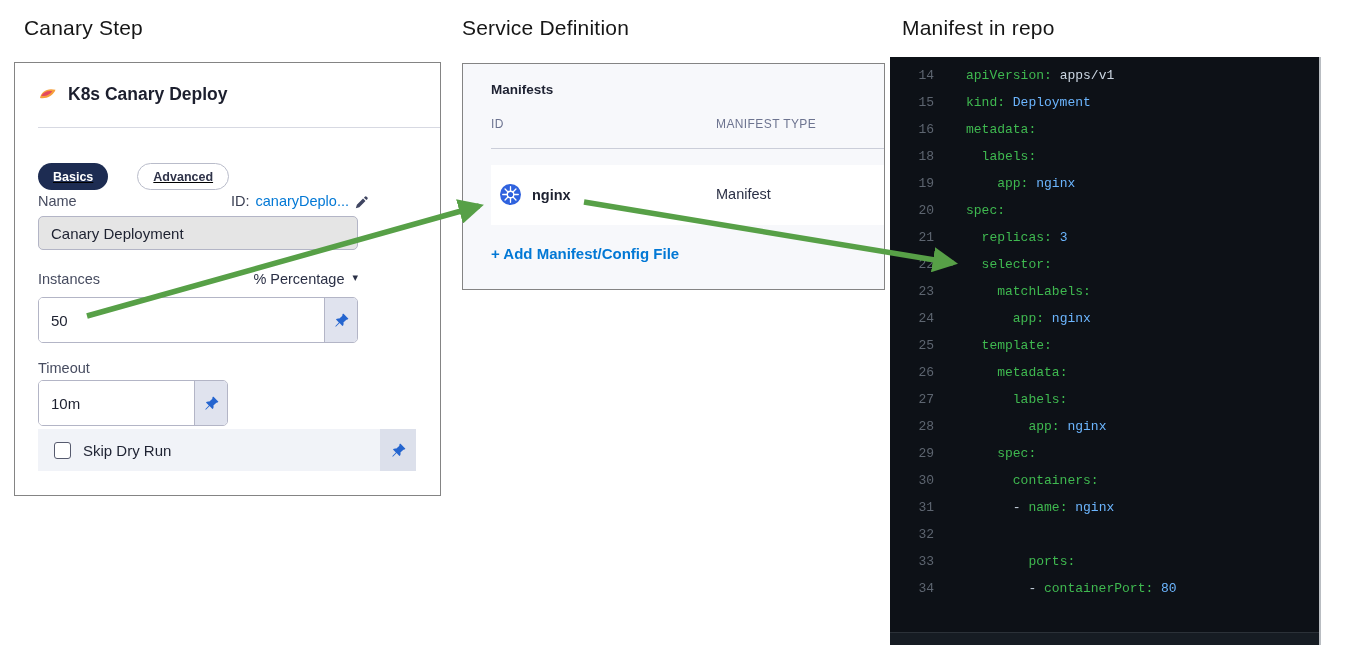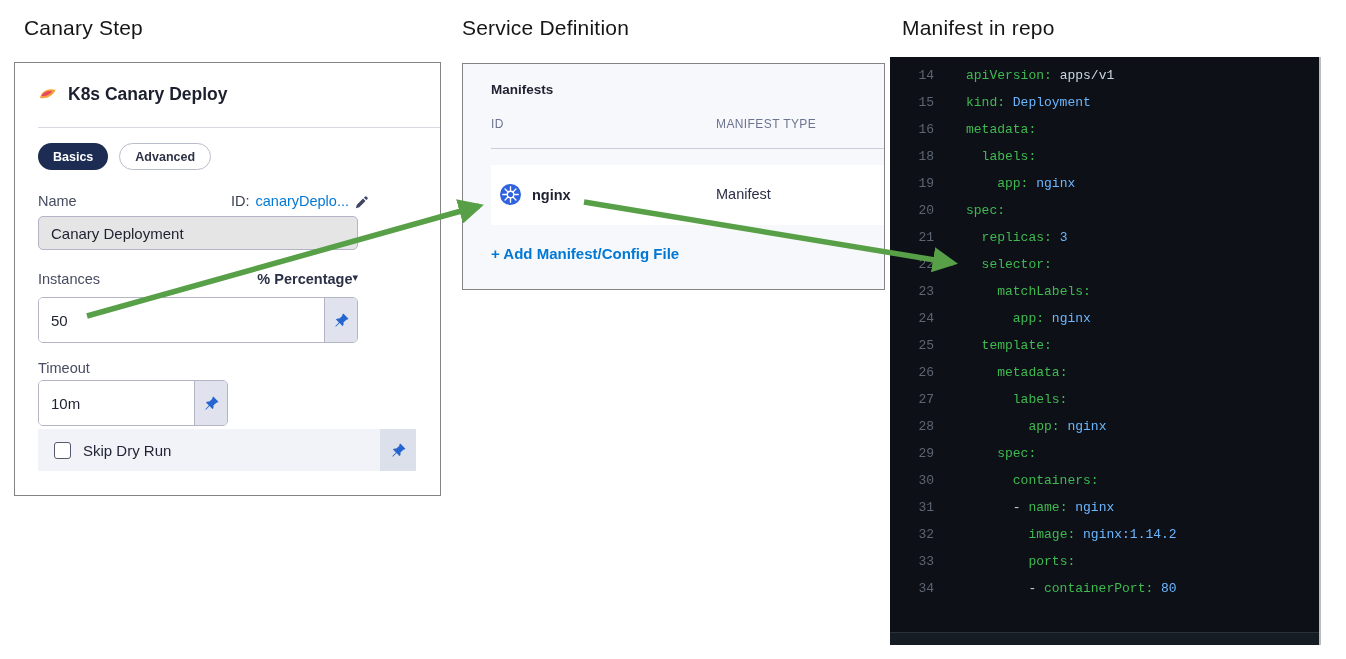--- a/index.html
+++ b/index.html
@@ -11,34 +11,34 @@
   body{position:relative;background:#ffffff;font-family:"Liberation Sans","DejaVu Sans",sans-serif;overflow:hidden;}
 
   .col-title{position:absolute;top:16px;font-size:21px;color:#161616;letter-spacing:.2px;}
   #title-canary{left:24px;} #title-service{left:462px;} #title-repo{left:902px;}
 
   
   .panel1{position:absolute;left:14px;top:62px;width:427px;height:434px;background:#fff;border:1.5px solid #848484;padding-left:39px;}
   .p1-header{position:absolute;left:23px;top:21px;display:flex;align-items:center;gap:10px;}
   .p1-title{font-size:17.5px;font-weight:bold;color:#1c1f2e;}
   .p1-divider{position:absolute;left:23px;right:0;top:64px;height:1px;background:#d7d9e2;}
-  .pills{position:absolute;left:23px;top:80px;display:flex;gap:11px;}
+  .pills{position:absolute;left:23px;top:100px;display:flex;gap:29px;text-decoration:underline;}
   .pill{height:27px;display:flex;align-items:center;padding:0 15px;border-radius:14px;font-size:12.5px;font-weight:bold;cursor:pointer;}
   .pill.active{background:var(--navy);color:#fff;}
   .pill.inactive{background:#fff;color:#2f3349;border:1px solid #b9bcca;font-weight:600;}
   .name-row{position:absolute;left:23px;top:130px;width:330px;display:flex;justify-content:space-between;align-items:center;}
   .field-label{font-size:14.5px;color:#474c60;}
   .id-block{display:flex;align-items:flex-end;gap:6px;font-size:14.5px;}
   .id-prefix{color:#3a3f52;}
   .id-link{color:var(--link);cursor:pointer;}
   .text-input{position:absolute;left:23px;height:34px;border:1px solid #b3b5c6;border-radius:5px;background:#e5e5e5;}
   .text-input input{width:100%;height:100%;border:none;outline:none;background:transparent;padding:0 12px;font-family:inherit;font-size:15px;font-weight:500;color:#1d2130;}
   #name-input-box{top:153px;width:320px;}
   .inst-row{position:absolute;left:23px;top:208px;width:320px;display:flex;justify-content:space-between;align-items:center;}
-  .unit-select{display:flex;align-items:flex-start;gap:0;font-size:14.5px;font-weight:700;color:#2b3046;cursor:pointer;}
+  .unit-select{display:flex;align-items:flex-start;gap:8px;font-size:14.5px;font-weight:400;color:#2b3046;cursor:pointer;}
   .caret{font-size:11px;color:#2b3046;}
   .input-group{position:absolute;left:23px;height:46px;border:1px solid #b3b5c6;border-radius:5px;overflow:hidden;display:flex;background:#fff;}
   .input-group input{flex:1;min-width:0;border:none;outline:none;padding:0 12px;font-family:inherit;font-size:15px;font-weight:500;color:#1d2130;background:#fff;}
   .group-addon{width:33px;flex:none;background:#e0e3ee;border-left:1px solid #b3b5c6;display:flex;align-items:center;justify-content:center;cursor:pointer;}
   #instances-group{top:234px;width:320px;}
   .timeout-label{position:absolute;left:23px;top:297px;}
   #timeout-group{top:317px;width:190px;}
   .skip-row{position:absolute;left:23px;top:366px;width:378px;height:42px;background:#f1f3f8;border-radius:0;display:flex;align-items:center;}
   .skip-row input[type=checkbox]{appearance:none;-webkit-appearance:none;width:17px;height:17px;margin-left:16px;border:1.5px solid #565a6e;border-radius:3px;background:#fff;cursor:pointer;}
   .skip-label{margin-left:12px;font-size:15px;font-weight:500;color:#1e2232;}
@@ -246,21 +246,20 @@
       <div class="code-line">
         <span class="ln">30</span>
         <span class="code"><span class="plain">      </span><span class="key">containers:</span></span>
       </div>
       <div class="code-line">
         <span class="ln">31</span>
         <span class="code"><span class="plain">      - </span><span class="key">name:</span><span class="val"> nginx</span></span>
       </div>
       <div class="code-line">
         <span class="ln">32</span>
-        <span class="code"><span class="plain">        </span><span class="key">image:</span><span class="val"> nginx:1.14.2</span></span>
       </div>
       <div class="code-line">
         <span class="ln">33</span>
         <span class="code"><span class="plain">        </span><span class="key">ports:</span></span>
       </div>
       <div class="code-line">
         <span class="ln">34</span>
         <span class="code"><span class="plain">        - </span><span class="key">containerPort:</span><span class="val"> 80</span></span>
       </div>
     </div>

